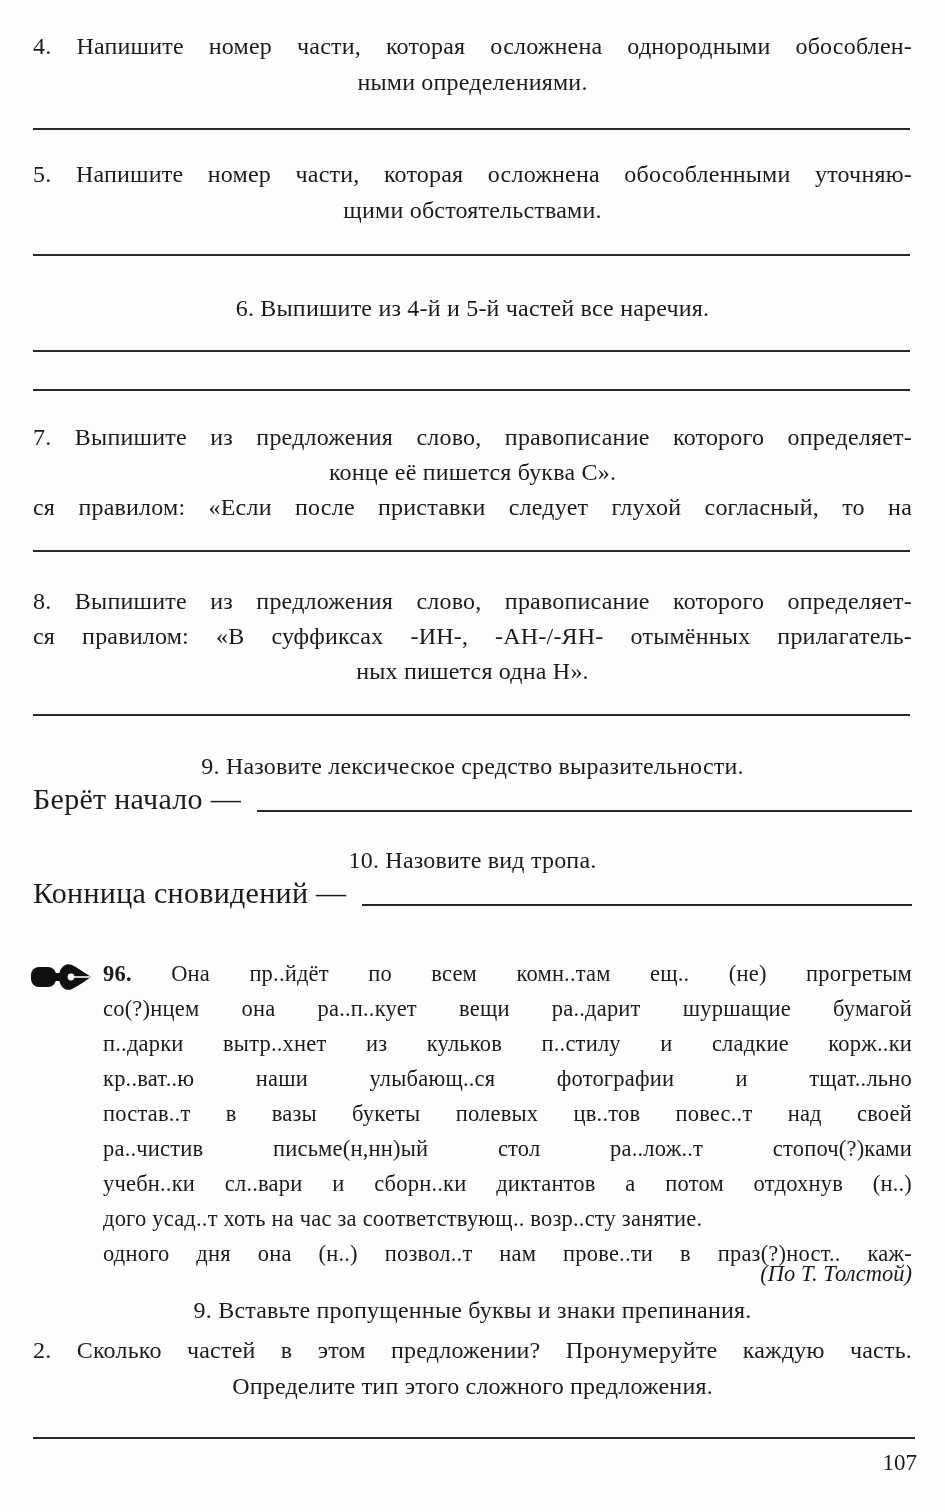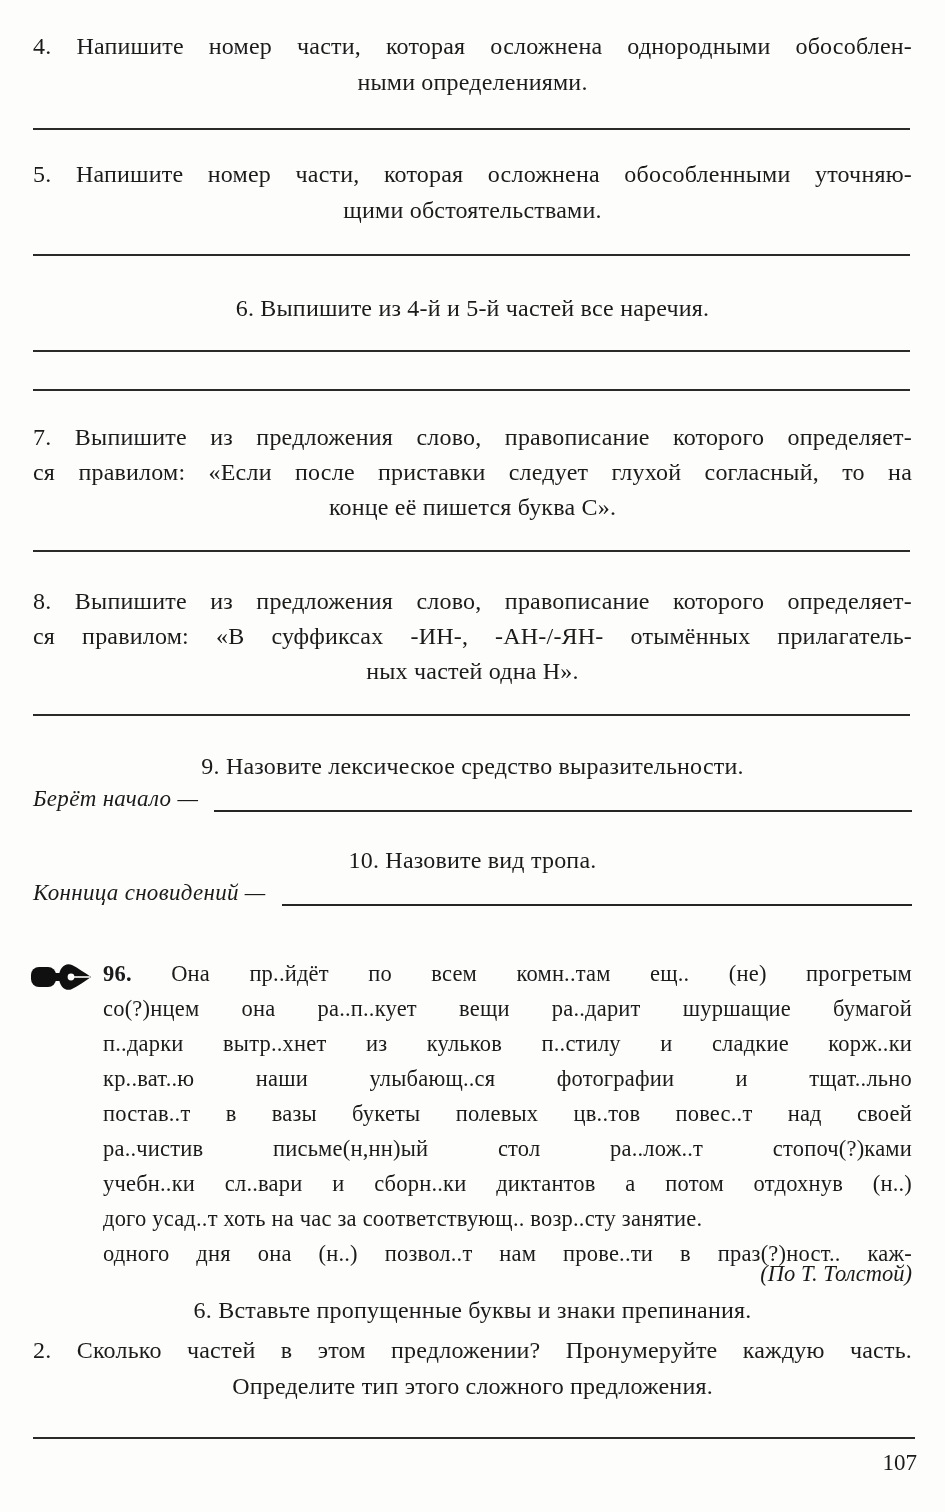--- a/index.html
+++ b/index.html
@@ -19,21 +19,21 @@
   .line.fill{text-align:justify;text-align-last:justify;}
   .rule{
     position:absolute;left:33px;width:877px;height:0;
     border-top:2px solid #2a2a2a;
   }
   .leadin{
     position:absolute;left:33px;width:879px;
     display:flex;align-items:flex-end;height:30px;
   }
   .leadin-label{
-    font-style:italic;font-size:23px;line-height:26px;
+    font-size:30px;line-height:26px;
     white-space:pre;letter-spacing:0.3px;
   }
   .blank{
     flex:1;margin-left:16px;height:6px;
     border-bottom:2px solid #262626;
   }
   .exercise-text{
     position:absolute;left:103px;width:809px;
     font-size:22.5px;line-height:35px;letter-spacing:0.2px;
   }
@@ -68,29 +68,29 @@
   <div class="rule" style="top:254px"></div>
 
   <div class="para" style="top:290px">
     <div class="line">6. Выпишите из 4-й и 5-й частей все наречия.</div>
   </div>
   <div class="rule" style="top:350px"></div>
   <div class="rule" style="top:389px"></div>
 
   <div class="para" style="top:420px;line-height:35px">
     <div class="line fill">7. Выпишите из предложения слово, правописание которого определяет-</div>
+    <div class="line">конце её пишется буква С».</div>
     <div class="line fill">ся правилом: «Если после приставки следует глухой согласный, то на</div>
-    <div class="line">конце её пишется буква С».</div>
   </div>
   <div class="rule" style="top:550px"></div>
 
   <div class="para" style="top:584px;line-height:35px">
     <div class="line fill">8. Выпишите из предложения слово, правописание которого определяет-</div>
     <div class="line fill">ся правилом: «В суффиксах -ИН-, -АН-/-ЯН- отымённых прилагатель-</div>
-    <div class="line">ных частей одна Н».</div>
+    <div class="line">ных пишется одна Н».</div>
   </div>
   <div class="rule" style="top:714px"></div>
 
   <div class="para" style="top:748px">
     <div class="line">9. Назовите лексическое средство выразительности.</div>
   </div>
   <div class="leadin" style="top:782px">
     <span class="leadin-label">Берёт начало —</span>
     <span class="blank"></span>
   </div>
@@ -124,21 +124,21 @@
     <div class="xline fill">постав..т в вазы букеты полевых цв..тов повес..т над своей</div>
     <div class="xline fill">ра..чистив письме(н,нн)ый стол ра..лож..т стопоч(?)ками</div>
     <div class="xline fill">учебн..ки сл..вари и сборн..ки диктантов а потом отдохнув (н..)</div>
     <div class="xline">дого усад..т хоть на час за соответствующ.. возр..сту занятие.</div>
     <div class="xline fill">одного дня она (н..) позвол..т нам прове..ти в праз(?)ност.. каж-</div>
   </div>
 
   <div class="attribution">(По Т. Толстой)</div>
 
   <div class="para" style="top:1292px">
-    <div class="line">6. Вставьте пропущенные буквы и знаки препинания.</div>
+    <div class="line">9. Вставьте пропущенные буквы и знаки препинания.</div>
   </div>
 
   <div class="para" style="top:1332px;line-height:36px">
     <div class="line fill">2. Сколько частей в этом предложении? Пронумеруйте каждую часть.</div>
     <div class="line">Определите тип этого сложного предложения.</div>
   </div>
 
   <div class="rule" style="top:1437px;width:882px"></div>
   <div class="pagenum">107</div>
 

